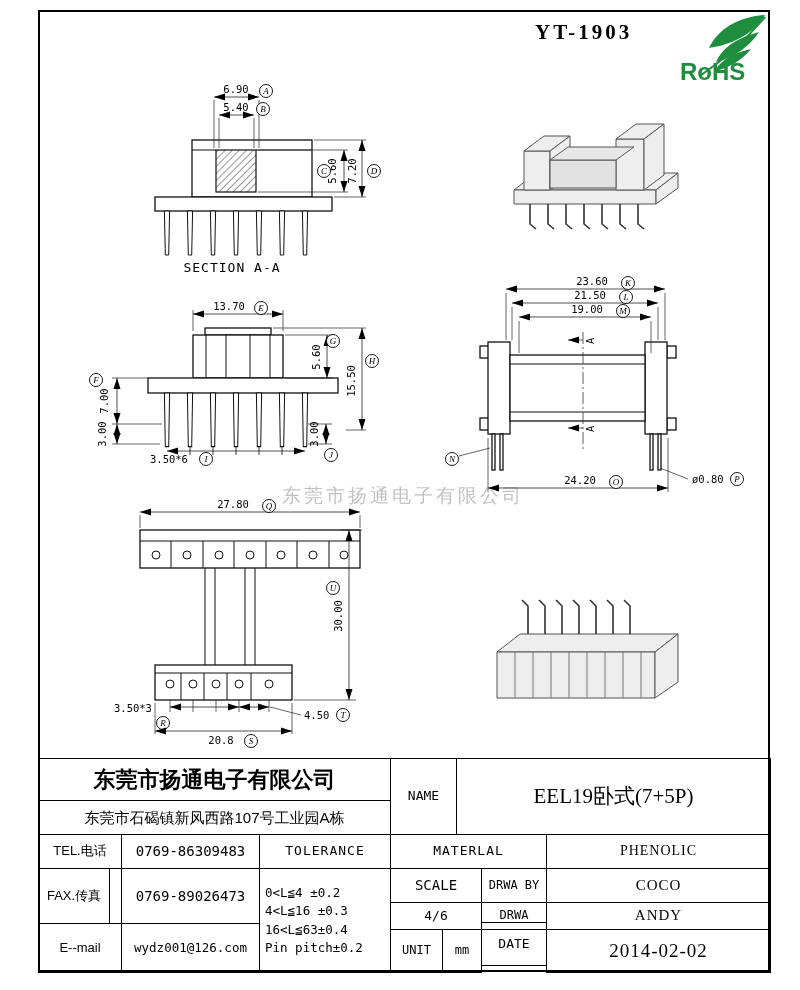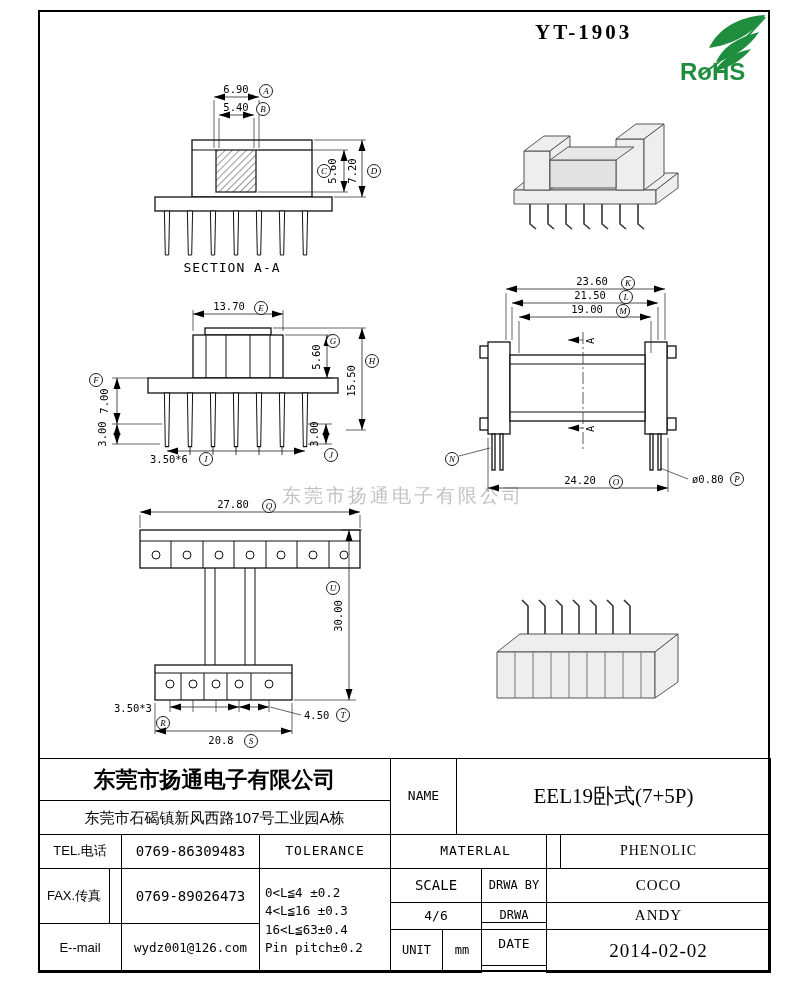--- a/index.html
+++ b/index.html
@@ -428,21 +428,21 @@
       <div>16&lt;L≦63±0.4</div>
       <div>Pin pitch±0.2</div>
     </div>
 
     <div class="tbc" style="left:38px;top:923px;width:84px;height:50px;">E--mail</div>
     <div class="tbc mono" style="left:121px;top:923px;width:139px;height:50px;font-size:12.5px;">wydz001@126.com</div>
 
     <div class="tbc mono" style="left:390px;top:758px;width:67px;height:77px;">NAME</div>
     <div class="tbc serif" style="left:456px;top:758px;width:315px;height:77px;font-size:21px;">EEL19卧式(7+5P)</div>
 
-    <div class="tbc mono" style="left:390px;top:834px;width:171px;height:35px;letter-spacing:1px;">MATERLAL</div>
+    <div class="tbc mono" style="left:390px;top:834px;width:157px;height:35px;letter-spacing:1px;">MATERLAL</div>
     <div class="tbc serif" style="left:546px;top:834px;width:225px;height:35px;font-size:14px;letter-spacing:1px;">PHENOLIC</div>
 
     <div class="tbc mono" style="left:390px;top:868px;width:92px;height:35px;font-size:14px;">SCALE</div>
     <div class="tbc mono" style="left:481px;top:868px;width:66px;height:35px;font-size:12px;padding:0 6px;">DRWA BY</div>
     <div class="tbc serif" style="left:546px;top:868px;width:225px;height:35px;font-size:15px;letter-spacing:1px;">COCO</div>
 
     <div class="tbc mono" style="left:390px;top:902px;width:92px;height:28px;font-size:13px;">4/6</div>
     <div class="tbc mono" style="left:481px;top:902px;width:66px;height:28px;font-size:12px;">DRWA</div>
     <div class="tbc serif" style="left:546px;top:902px;width:225px;height:28px;font-size:15px;letter-spacing:1px;">ANDY</div>
 

